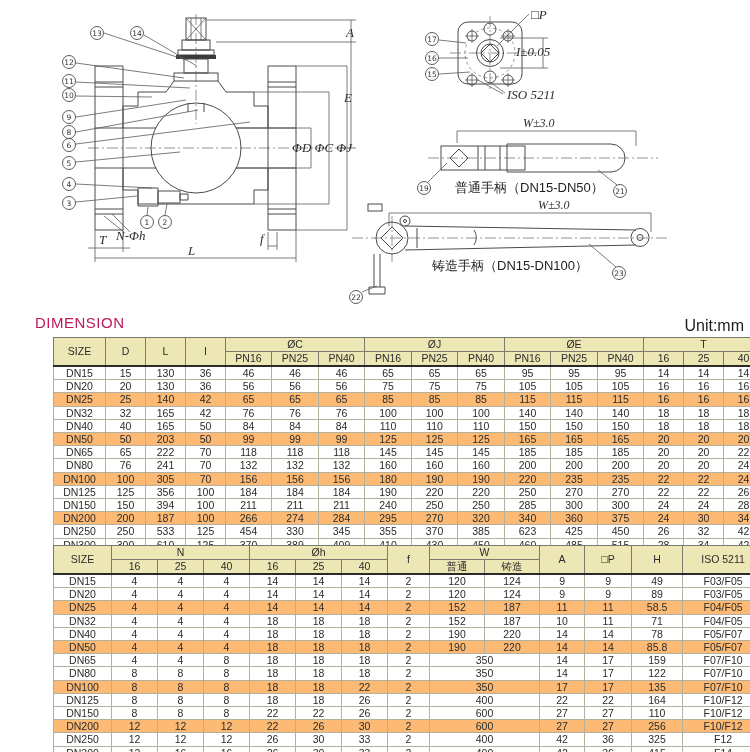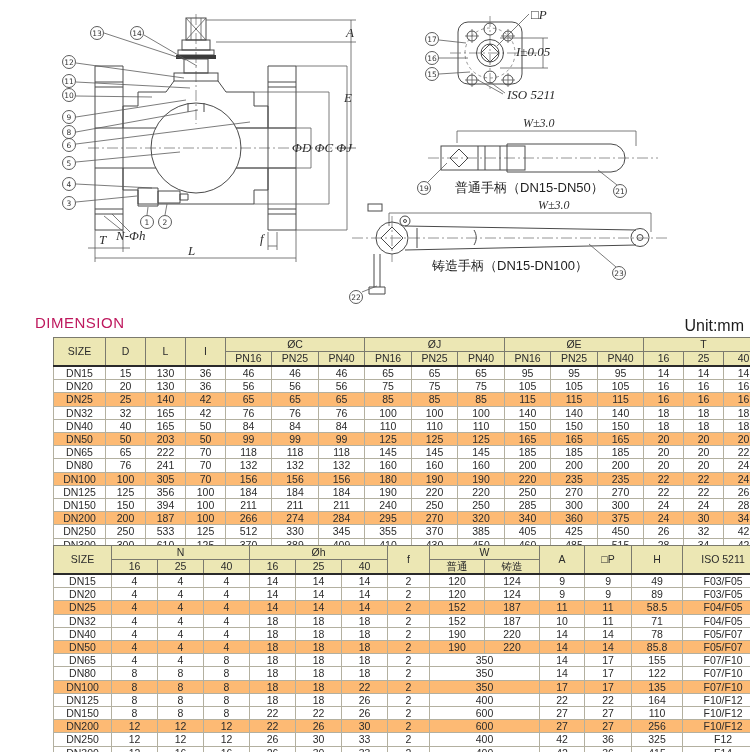--- a/index.html
+++ b/index.html
@@ -436,27 +436,27 @@
           <td>375</td>
           <td>24</td>
           <td>30</td>
           <td>34</td>
         </tr>
         <tr>
           <td>DN250</td>
           <td>250</td>
           <td>533</td>
           <td>125</td>
-          <td>512</td>
+          <td>454</td>
           <td>330</td>
           <td>345</td>
           <td>355</td>
           <td>370</td>
           <td>385</td>
-          <td>405</td>
+          <td>623</td>
           <td>425</td>
           <td>450</td>
           <td>26</td>
           <td>32</td>
           <td>42</td>
         </tr>
         <tr>
           <td>DN300</td>
           <td>300</td>
           <td>610</td>
@@ -619,21 +619,21 @@
           <td>4</td>
           <td>4</td>
           <td>8</td>
           <td>18</td>
           <td>18</td>
           <td>18</td>
           <td>2</td>
           <td colspan="2">350</td>
           <td>14</td>
           <td>17</td>
-          <td>155</td>
+          <td>159</td>
           <td>F07/F10</td>
         </tr>
         <tr>
           <td>DN80</td>
           <td>8</td>
           <td>8</td>
           <td>8</td>
           <td>18</td>
           <td>18</td>
           <td>18</td>

